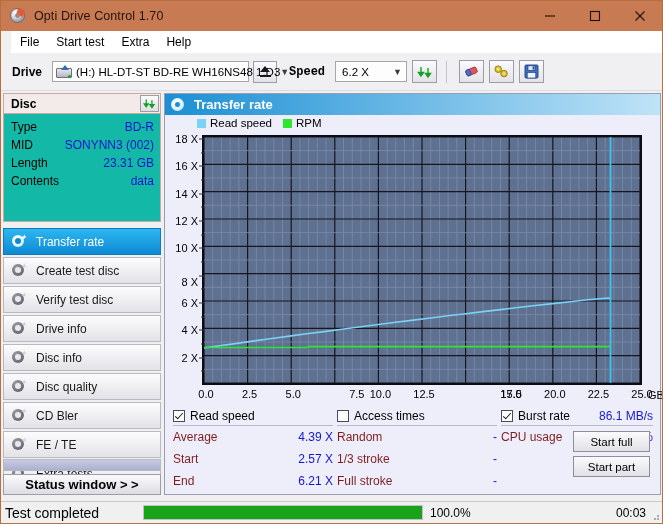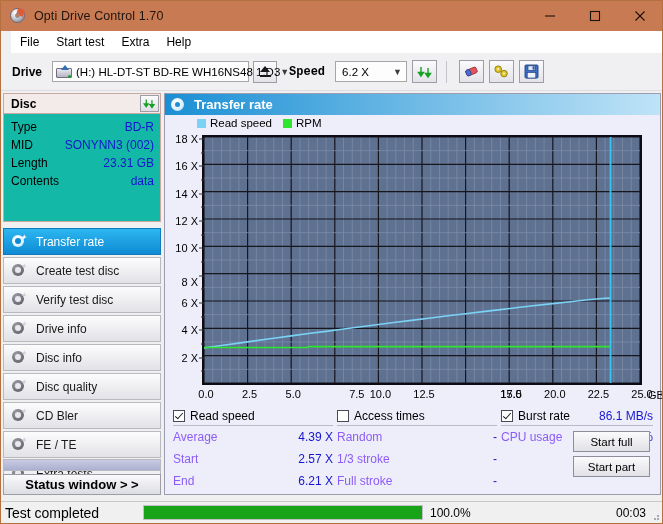--- a/index.html
+++ b/index.html
@@ -433,21 +433,21 @@
     border-width: 0 1.6px 1.6px 0;
     transform: rotate(42deg);
   }
   .chead .ct { font-size: 12px; }
   .chead .cv { margin-left: auto; color: #1515cf; font-size: 12px; }
   .srow {
     display: flex; align-items: center;
     height: 22px;
     font-size: 12px;
   }
-  .srow .sk { color: #8b5cf6; }
+  .srow .sk { color: #7f1d1d; }
   .srow .sv { margin-left: auto; color: #1515cf; }
   .srow .sv.dash { color: #1515cf; }
   .actbtn {
     width: 77px; height: 21px;
     border: 1px solid #8e8e99;
     background: linear-gradient(#fbfbfd,#e0e0e6);
     box-sizing: border-box;
     display: flex; align-items: center; justify-content: center;
     font-size: 11.5px;
     position: absolute;

